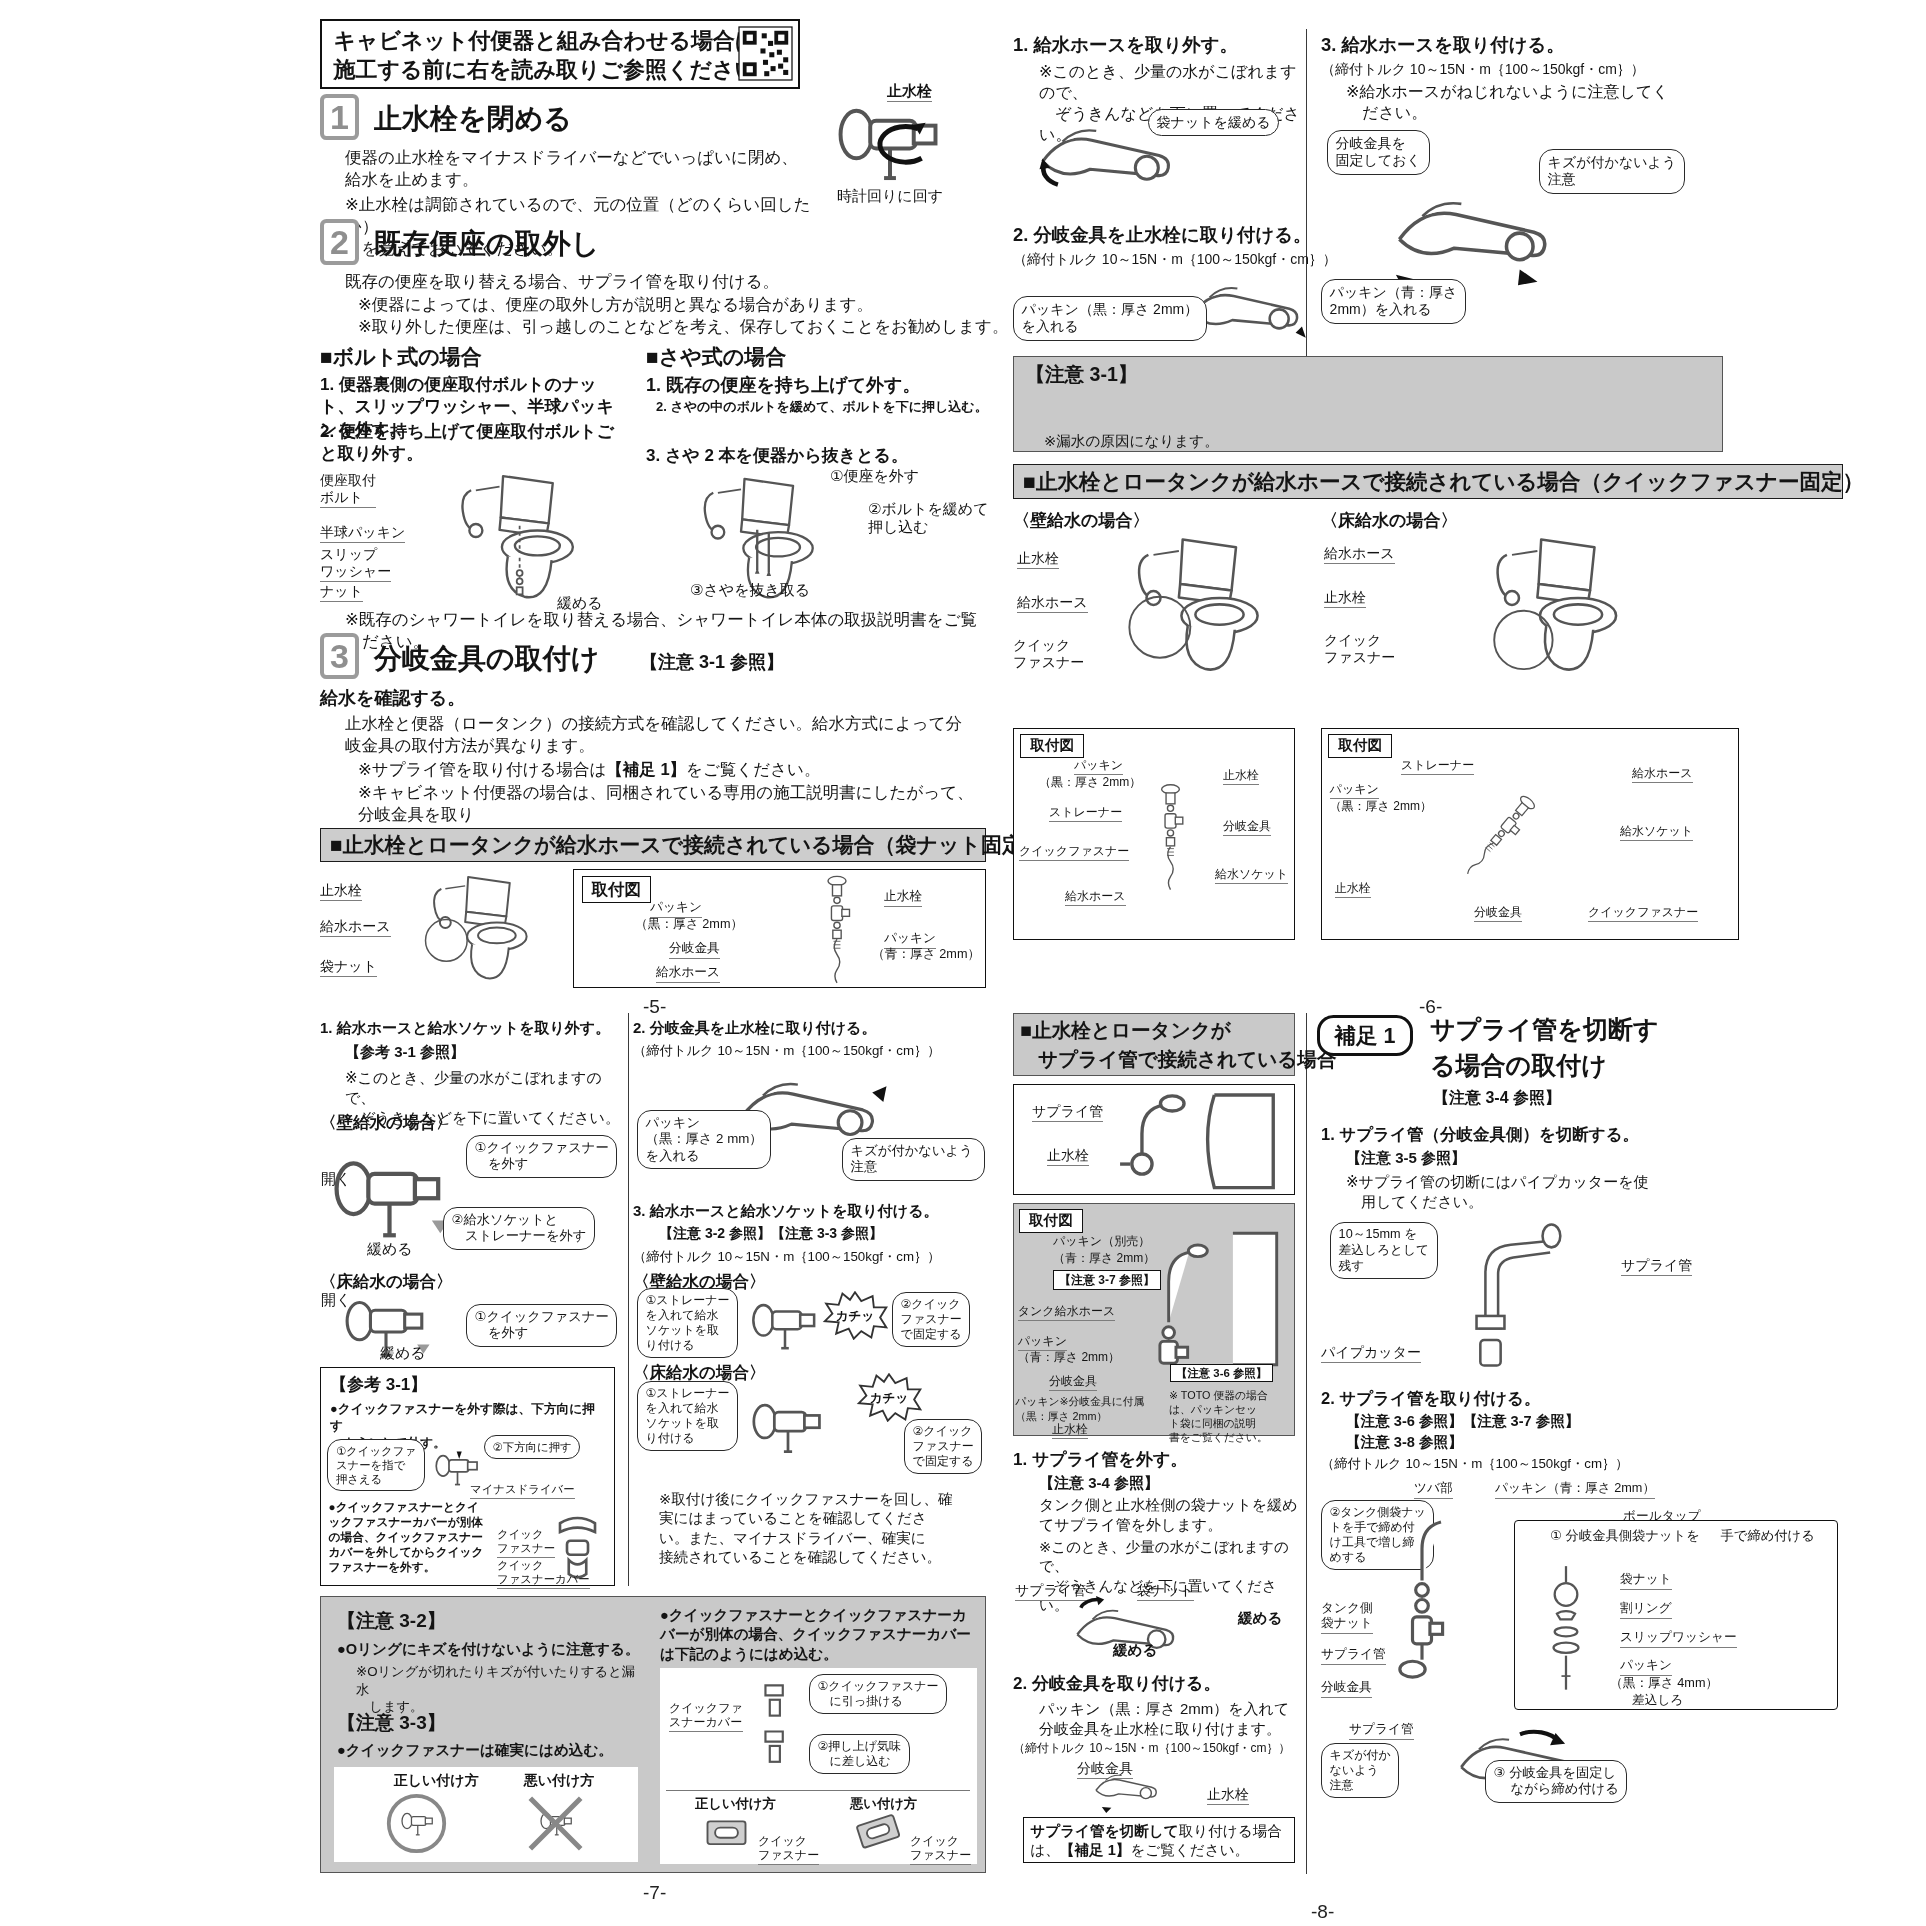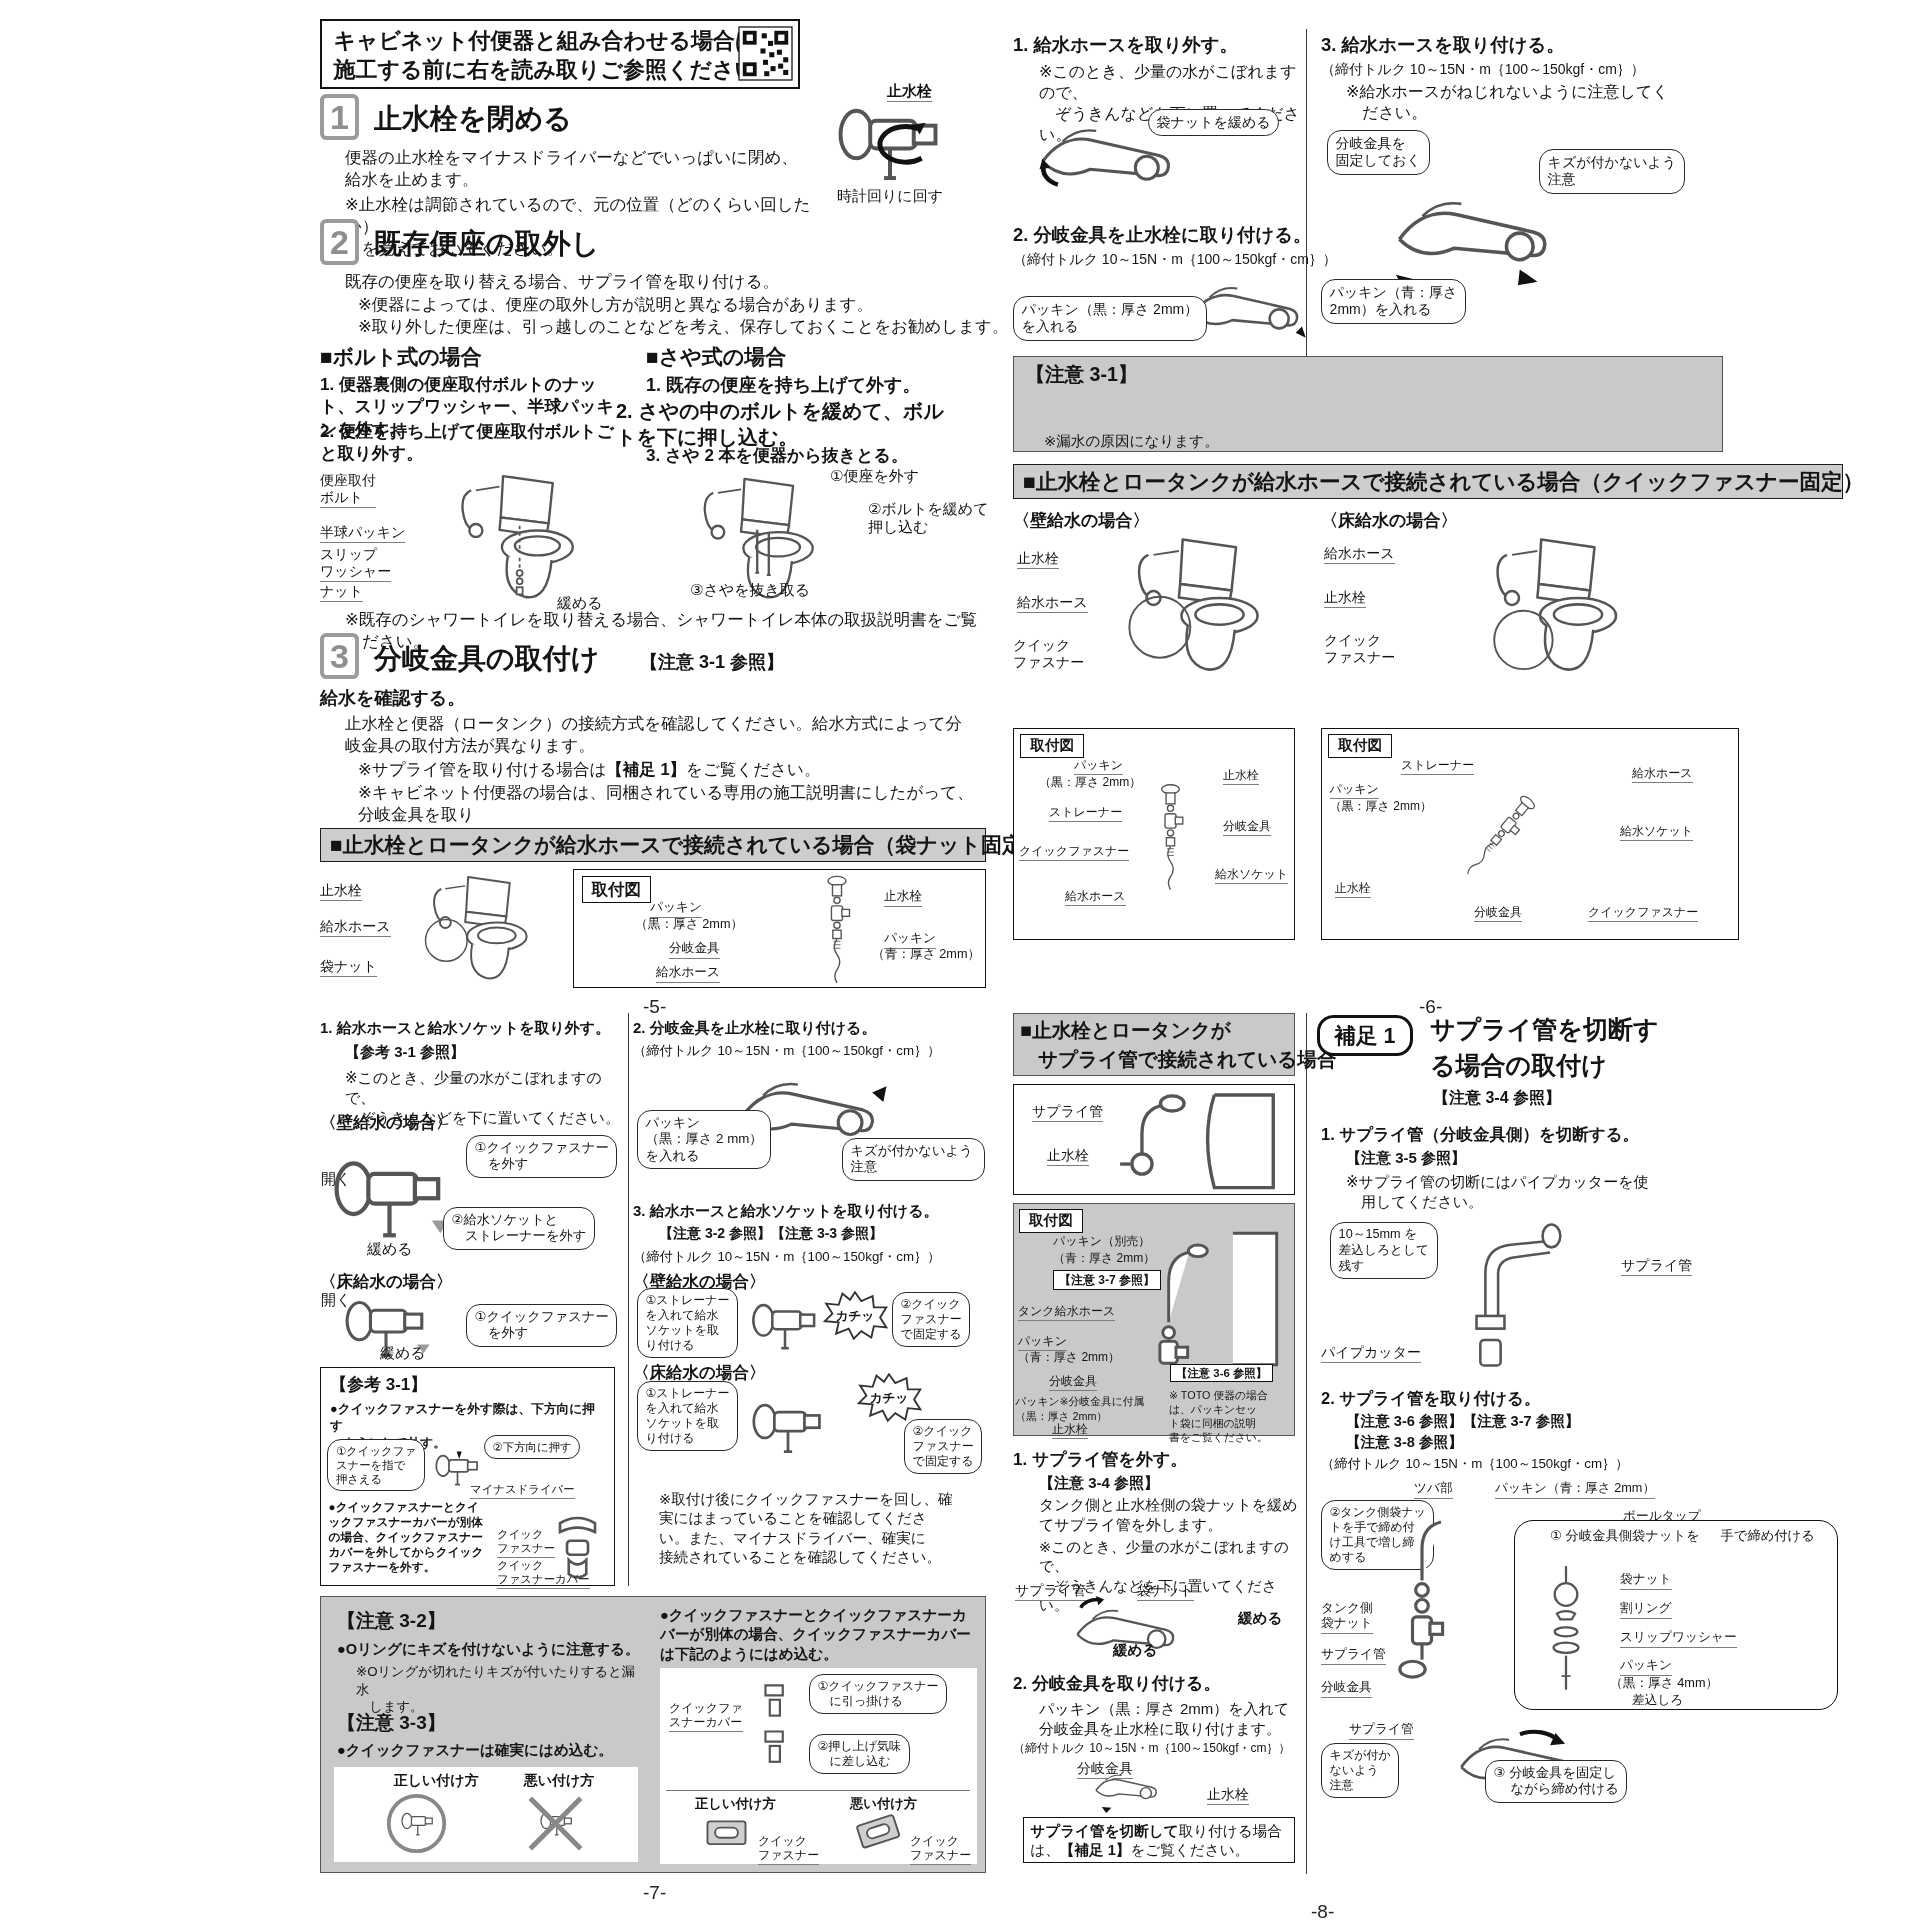--- a/index.html
+++ b/index.html
@@ -148,21 +148,21 @@
   <div class="lbl u" style="left:320px;top:472px">便座取付
 ボルト</div>
   <div class="lbl u" style="left:320px;top:524px">半球パッキン</div>
   <div class="lbl u" style="left:320px;top:546px">スリップ
 ワッシャー</div>
   <div class="lbl u" style="left:320px;top:583px">ナット</div>
   <div class="lbl" style="left:557px;top:594px;font-size:15px">緩める</div>
 
   <div class="t b nw" style="left:646px;top:343px;font-size:21px">■さや式の場合</div>
   <div class="t b" style="left:646px;top:374px;width:342px;font-size:18px">1. 既存の便座を持ち上げて外す。</div>
-  <div class="t b" style="left:616px;top:398px;width:342px;font-size:20px">2. さやの中のボルトを緩めて、ボルトを下に押し込む。</div>
+  <div class="t b" style="left:656px;top:398px;width:342px;font-size:13px">2. さやの中のボルトを緩めて、ボルトを下に押し込む。</div>
   <div class="t b" style="left:646px;top:445px;width:342px;font-size:17px">3. さや 2 本を便器から抜きとる。</div>
   <svg class="art fig" style="left:668px;top:472px" width="190" height="133" viewBox="0 0 240 230">
       <use href="#sym-toilet"></use>
       <path d="M110 100 v70 M130 104 v70" stroke="#555" stroke-width="4" fill="none"></path>
       <path d="M106 176 l4 -10 4 10 z M126 180 l4 -10 4 10 z" fill="#555"></path>
     </svg>
   <div class="lbl" style="left:830px;top:467px;font-size:15px">①便座を外す</div>
   <div class="lbl" style="left:868px;top:500px;font-size:15px">②ボルトを緩めて
 押し込む</div>
   <div class="lbl" style="left:690px;top:581px;font-size:15px">③さやを抜き取る</div>
@@ -592,21 +592,21 @@
         <path d="M60 10 q-24 6 -24 34 v40"></path>
         <circle cx="36" cy="96" r="8"></circle>
         <circle cx="36" cy="116" r="8"></circle>
         <rect x="24" y="130" width="24" height="34" rx="5"></rect>
         <rect x="46" y="138" width="16" height="14"></rect>
         <ellipse cx="24" cy="196" rx="16" ry="10"></ellipse>
         <path d="M36 164 l0 20"></path>
       </g>
     </svg>
 
-  <div class="wb" style="left:1514px;top:1520px;width:324px;height:190px;border-radius:19px">
+  <div class="wb" style="left:1514px;top:1520px;width:324px;height:190px;border-radius:4px">
     <div class="t nw" style="left:35px;top:6.3px;font-size:13.3px">① 分岐金具側袋ナットを
 　 手で締め付ける</div>
     <svg class="art fig" style="left:16px;top:44px" width="70" height="136" viewBox="0 0 120 240">
         <g fill="#fff" stroke="#555" stroke-width="4">
           <path d="M60 2 v28"></path>
           <circle cx="60" cy="52" r="20"></circle>
           <path d="M44 86 a20 12 0 0 1 32 0 l-6 10 h-20 z"></path>
           <ellipse cx="60" cy="118" rx="20" ry="8"></ellipse>
           <ellipse cx="60" cy="146" rx="22" ry="9"></ellipse>
           <path d="M60 160 v60"></path>

